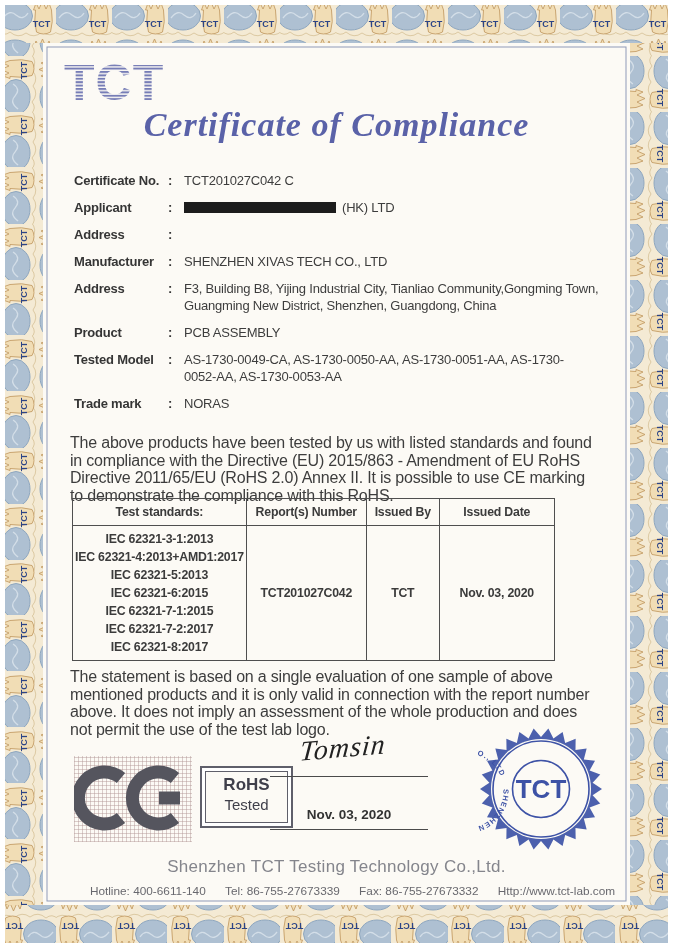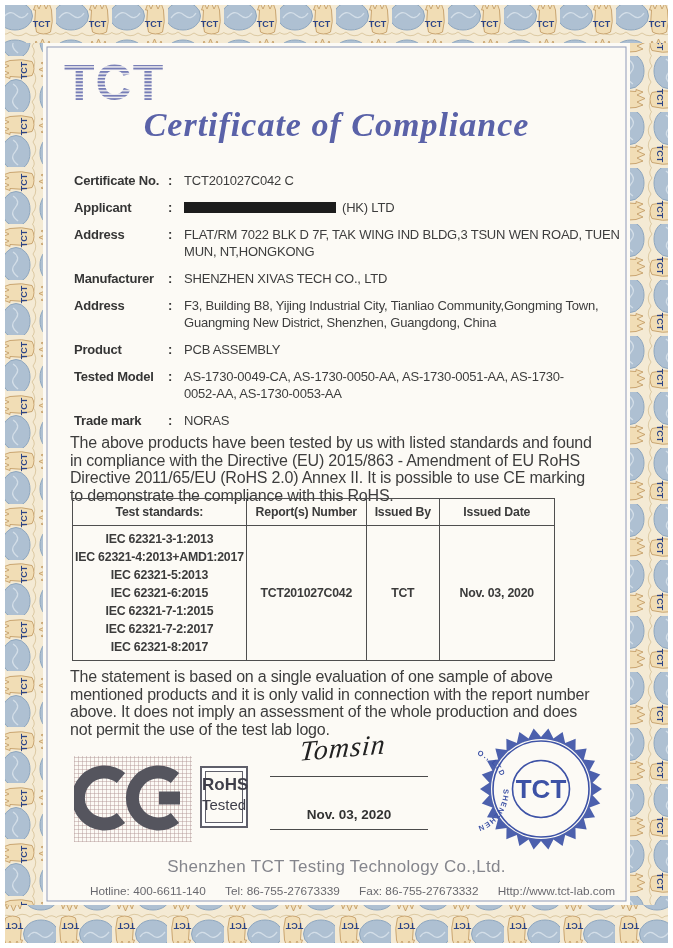--- a/index.html
+++ b/index.html
@@ -50,21 +50,21 @@
   .std-line { line-height: 18px; white-space: nowrap; }
 
   .ce-wrap {
     position: absolute; left: 74px; top: 756px; width: 118px; height: 86px;
     background-image:
       repeating-linear-gradient(0deg,  rgba(176,148,148,0.45) 0 1px, transparent 1px 4px),
       repeating-linear-gradient(90deg, rgba(176,148,148,0.45) 0 1px, transparent 1px 4px);
   }
 
   .rohs {
-    position: absolute; left: 200px; top: 766px; width: 48px; height: 62px;
+    position: absolute; left: 200px; top: 766px; width: 93px; height: 62px;
     border: 2px solid #5f5f6a;
     box-shadow: inset 0 0 0 3px #ffffff, inset 0 0 0 4px #5f5f6a;
     text-align: center; color: #3f3f4a; padding-top: 7px;
   }
   .rohs .r1 { font-weight: bold; font-size: 17px; line-height: 20px; }
   .rohs .r2 { font-size: 15px; line-height: 20px; }
 
   .sig-script {
     position: absolute; left: 300px; top: 732px;
     font-family: "Liberation Serif", serif; font-style: italic;
@@ -157,21 +157,20 @@
         <span class="fvalue">TCT201027C042 C</span>
       </div>
       <div class="frow">
         <span class="flabel">Applicant</span>
         <span class="fcolon">:</span>
         <span class="fvalue"><span class="redact"></span><span>(HK) LTD</span></span>
       </div>
       <div class="frow">
         <span class="flabel">Address</span>
         <span class="fcolon">:</span>
-        <span class="fvalue">FLAT/RM 7022 BLK D 7F, TAK WING IND BLDG,3 TSUN WEN ROAD, TUEN MUN, NT,HONGKONG</span>
       </div>
       <div class="frow">
         <span class="flabel">Manufacturer</span>
         <span class="fcolon">:</span>
         <span class="fvalue">SHENZHEN XIVAS TECH CO., LTD</span>
       </div>
       <div class="frow">
         <span class="flabel">Address</span>
         <span class="fcolon">:</span>
         <span class="fvalue">F3, Building B8, Yijing Industrial City, Tianliao Community,Gongming Town, Guangming New District, Shenzhen, Guangdong, China</span>

